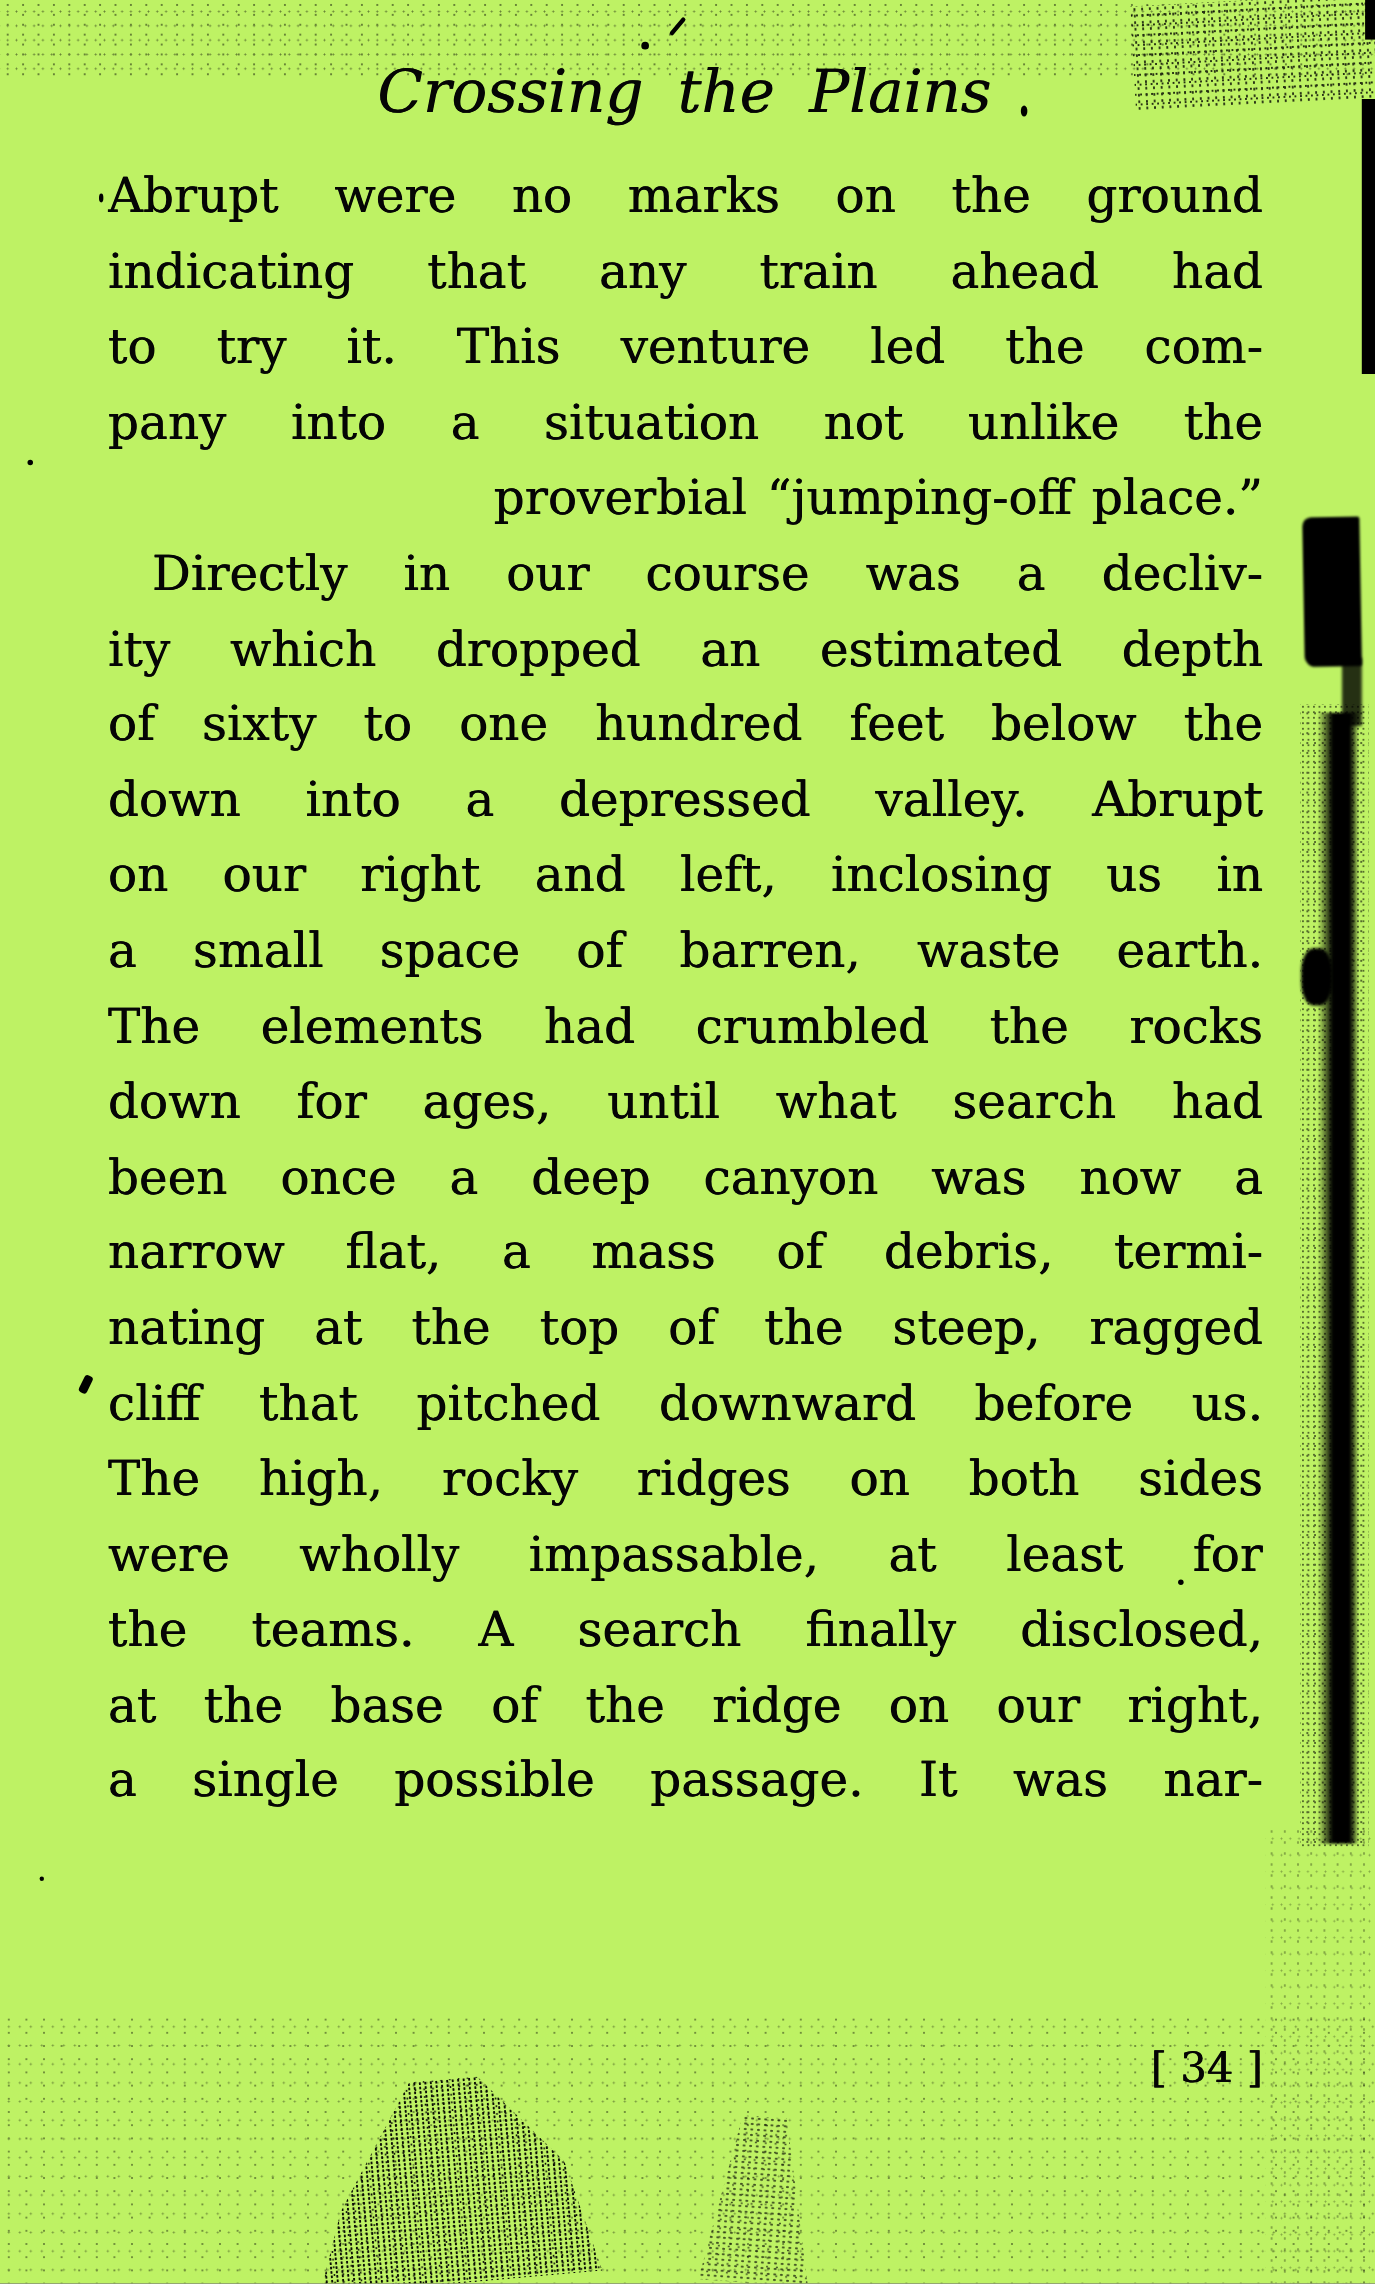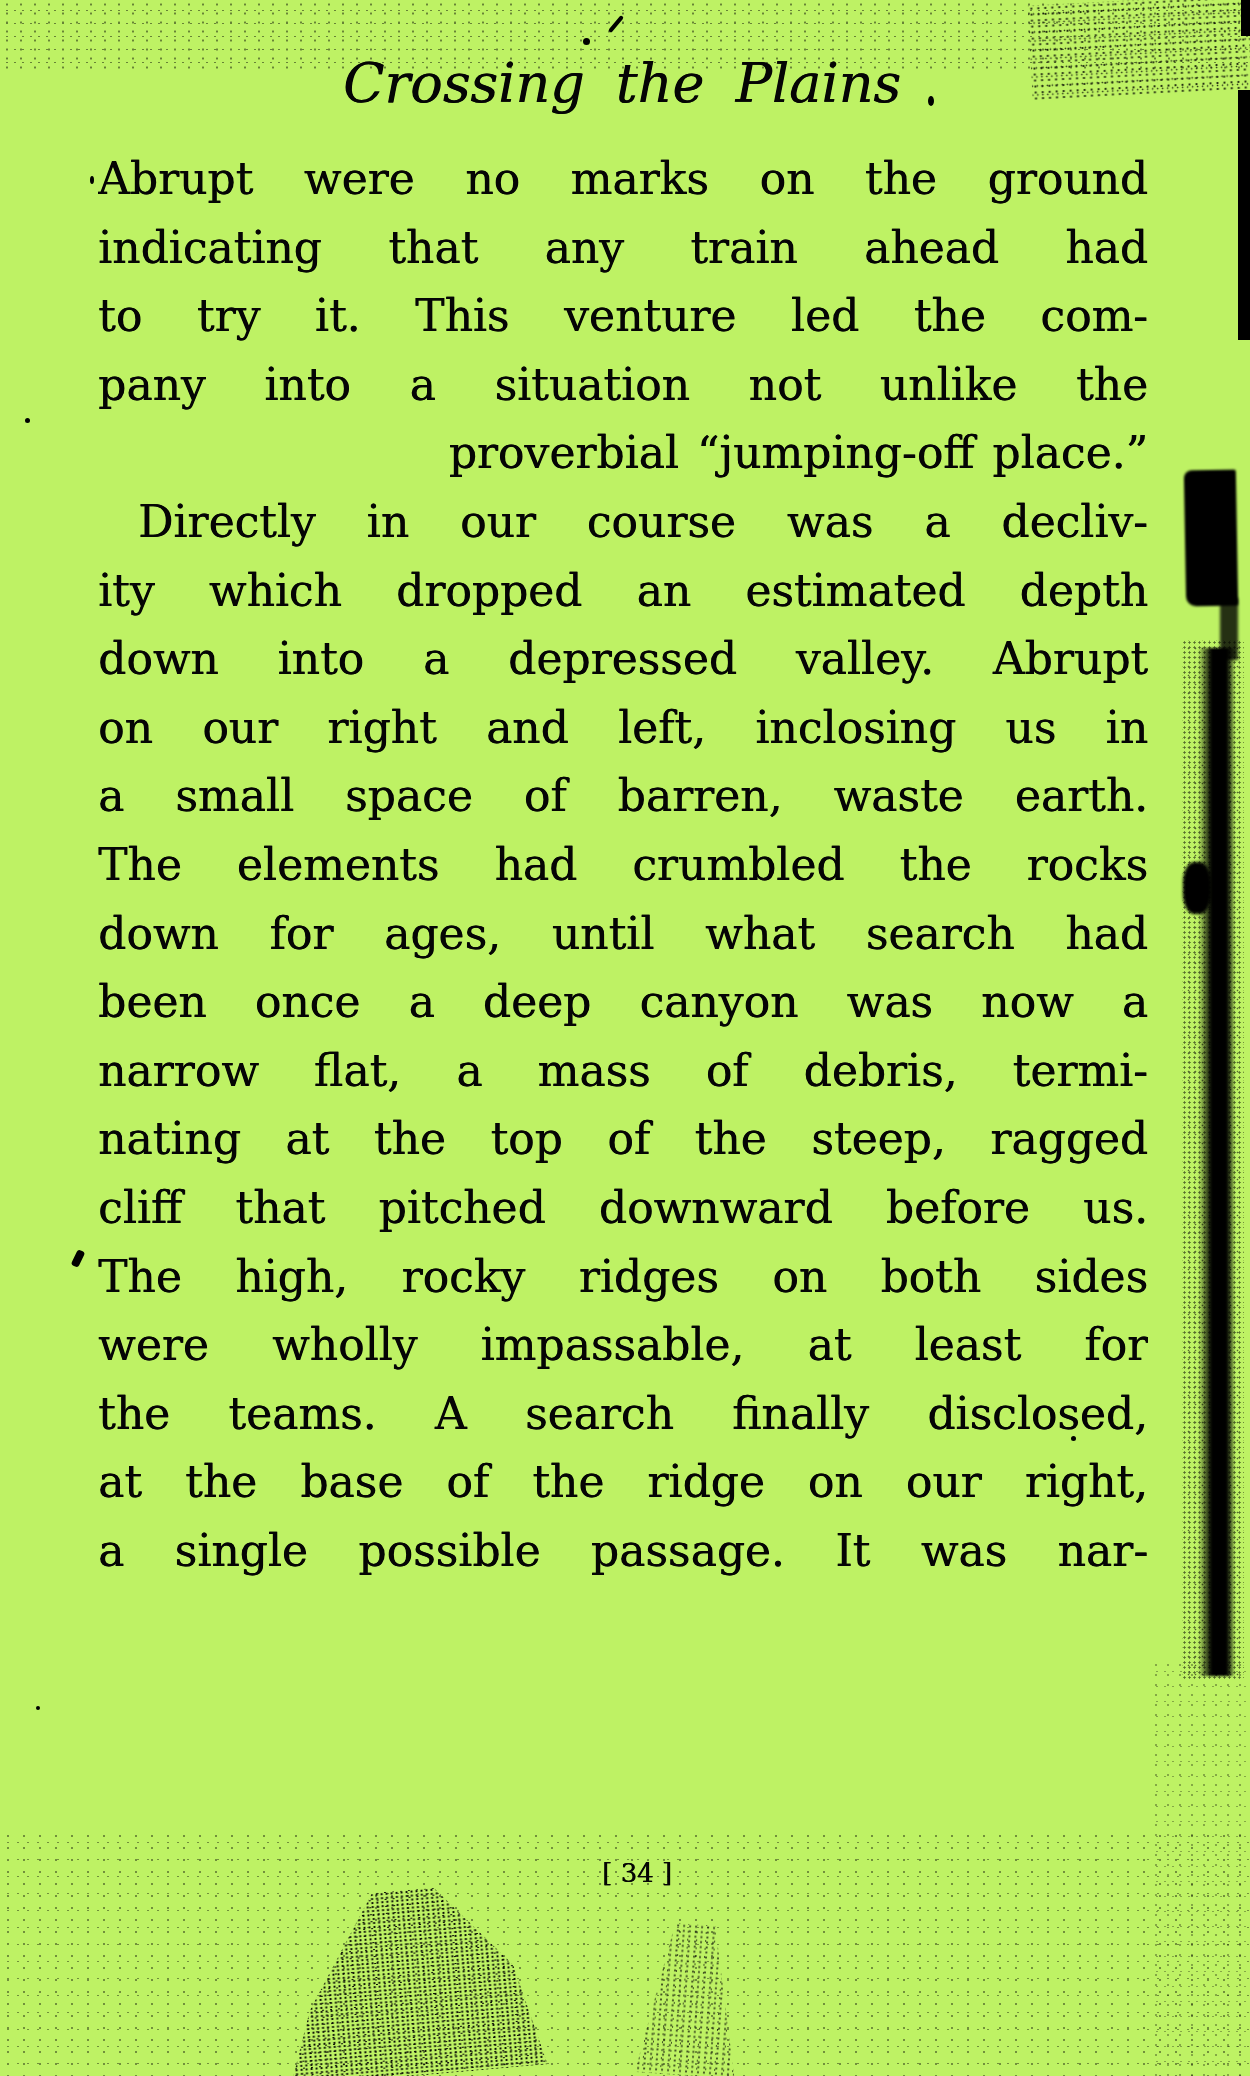--- a/index.html
+++ b/index.html
@@ -38,22 +38,22 @@
     height: 68.6px;
     overflow: hidden;
   }
   .line::after { content: ""; display: inline-block; width: 100%; height: 0; }
   .line.end { text-align: right; }
   .line.end::after { content: none; }
   .line.indent { text-indent: 40px; }
   .page-number {
     position: absolute;
     left: 98px; top: 1858px; width: 1050px;
-    text-align: center;
-    font-size: 26px;
+    text-align: right;
+    font-size: 38px;
     line-height: 1.2;
     text-indent: 28px;
     text-shadow: 0.5px 0 0 currentColor;
   }
 
   
   .noise {
     position: absolute;
     background-image:
       radial-gradient(circle, #000 0.9px, transparent 1.3px),
@@ -110,20 +110,21 @@
   <div class="title">Crossing the Plains</div>
 
   <div class="body-text">
     <div class="line">Abrupt were no marks on the ground</div>
     <div class="line">indicating that any train ahead had</div>
     <div class="line">to try it. This venture led the com-</div>
     <div class="line">pany into a situation not unlike the</div>
     <div class="line end">proverbial “jumping-off place.”</div>
     <div class="line indent">Directly in our course was a decliv-</div>
     <div class="line">ity which dropped an estimated depth</div>
+    <div class="line">of sixty to one hundred feet below the</div>
     <div class="line">down into a depressed valley. Abrupt</div>
     <div class="line">on our right and left, inclosing us in</div>
     <div class="line">a small space of barren, waste earth.</div>
     <div class="line">The elements had crumbled the rocks</div>
     <div class="line">down for ages, until what search had</div>
     <div class="line">been once a deep canyon was now a</div>
     <div class="line">narrow flat, a mass of debris, termi-</div>
     <div class="line">nating at the top of the steep, ragged</div>
     <div class="line">cliff that pitched downward before us.</div>
     <div class="line">The high, rocky ridges on both sides</div>

